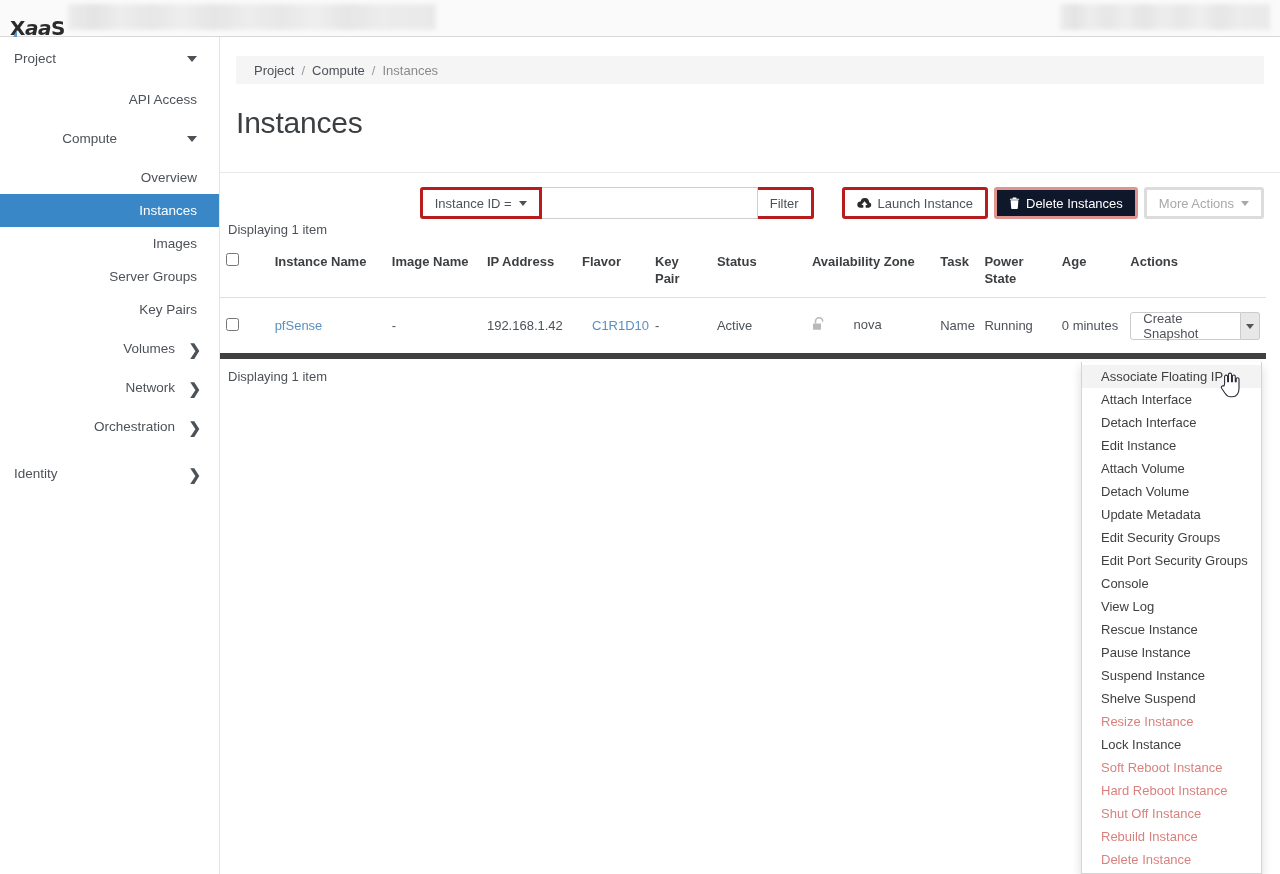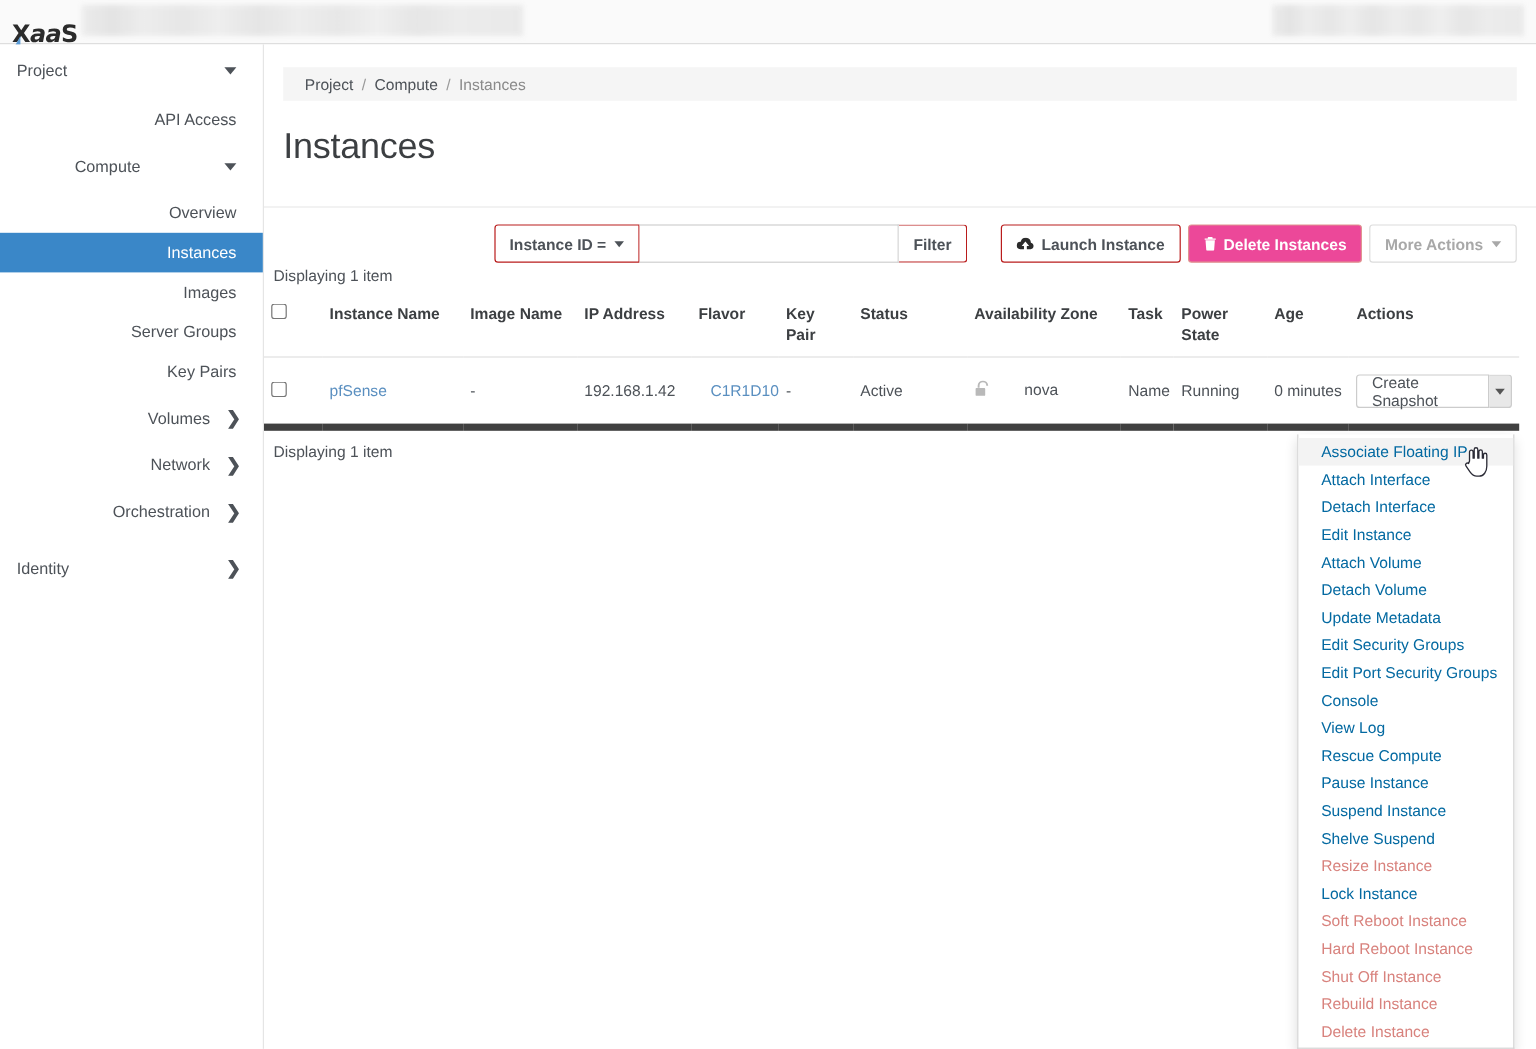--- a/index.html
+++ b/index.html
@@ -134,31 +134,30 @@
     margin-top: 32px;
     border-top: 1px solid #e9e9e9;
     height: 66px;
   }
   #toolbar {
     position: absolute; right: 16px; top: 14px;
     display: flex; align-items: center;
   }
   .btn {
     height: 32px;
-    border: 1px solid #b91c1c;
+    border: 3px solid #b91c1c;
     background: #ffffff;
     border-radius: 3px;
     color: #4d5258;
     font-size: 13px;
     font-family: "Liberation Sans", sans-serif;
     padding: 0 12px;
     display: inline-flex; align-items: center;
     cursor: pointer;
     white-space: nowrap;
-    font-weight: bold;
   }
   #filter-select { border-radius: 3px 0 0 3px; }
   #filter-input {
     width: 216px; height: 32px;
     border: 1px solid #cfcfcf;
     border-left: none;
     background: #fff;
     outline: none;
     padding: 0 8px;
     font-size: 13px;
@@ -169,21 +168,21 @@
   .sp-6 { width: 6px; }
   .caret-sm {
     width: 0; height: 0;
     border-left: 4px solid transparent;
     border-right: 4px solid transparent;
     border-top: 5px solid currentColor;
     margin-left: 7px;
     display: inline-block;
   }
   #btn-delete {
-    background: #ec4899;
+    background: #0f172a;
     border-color: #e09490;
     color: #ffffff;
   }
   #btn-more {
     color: #a8a8a8;
     background: #fff;
     border-color: #dcdcdc;
   }
   .ic-cloud-up {
     display:inline-block; width:15px; height:11px; margin-right:6px;
@@ -269,21 +268,21 @@
     border-top: none;
     box-shadow: 0 5px 10px rgba(0,0,0,.14);
     z-index: 40;
     padding: 3px 0 2px 0;
   }
   .menu-item {
     display: block;
     padding: 4px 4px 4px 19px;
     font-size: 13px;
     line-height: 15px;
-    color: #0369a1;
+    color: #404040;
     white-space: nowrap;
     cursor: pointer;
   }
   .menu-item.danger { color: #d8827d; }
   .menu-item.hover { background: #f3f3f3; }
 
   #cursor {
     position: absolute;
     left: 1218px; top: 372px;
     width: 22px; height: 26px;
@@ -491,21 +490,21 @@
     <div class="menu-item">Attach Interface</div>
     <div class="menu-item">Detach Interface</div>
     <div class="menu-item">Edit Instance</div>
     <div class="menu-item">Attach Volume</div>
     <div class="menu-item">Detach Volume</div>
     <div class="menu-item">Update Metadata</div>
     <div class="menu-item">Edit Security Groups</div>
     <div class="menu-item">Edit Port Security Groups</div>
     <div class="menu-item">Console</div>
     <div class="menu-item">View Log</div>
-    <div class="menu-item">Rescue Compute</div>
+    <div class="menu-item">Rescue Instance</div>
     <div class="menu-item">Pause Instance</div>
     <div class="menu-item">Suspend Instance</div>
     <div class="menu-item">Shelve Suspend</div>
     <div class="menu-item danger">Resize Instance</div>
     <div class="menu-item">Lock Instance</div>
     <div class="menu-item danger">Soft Reboot Instance</div>
     <div class="menu-item danger">Hard Reboot Instance</div>
     <div class="menu-item danger">Shut Off Instance</div>
     <div class="menu-item danger">Rebuild Instance</div>
     <div class="menu-item danger">Delete Instance</div>

